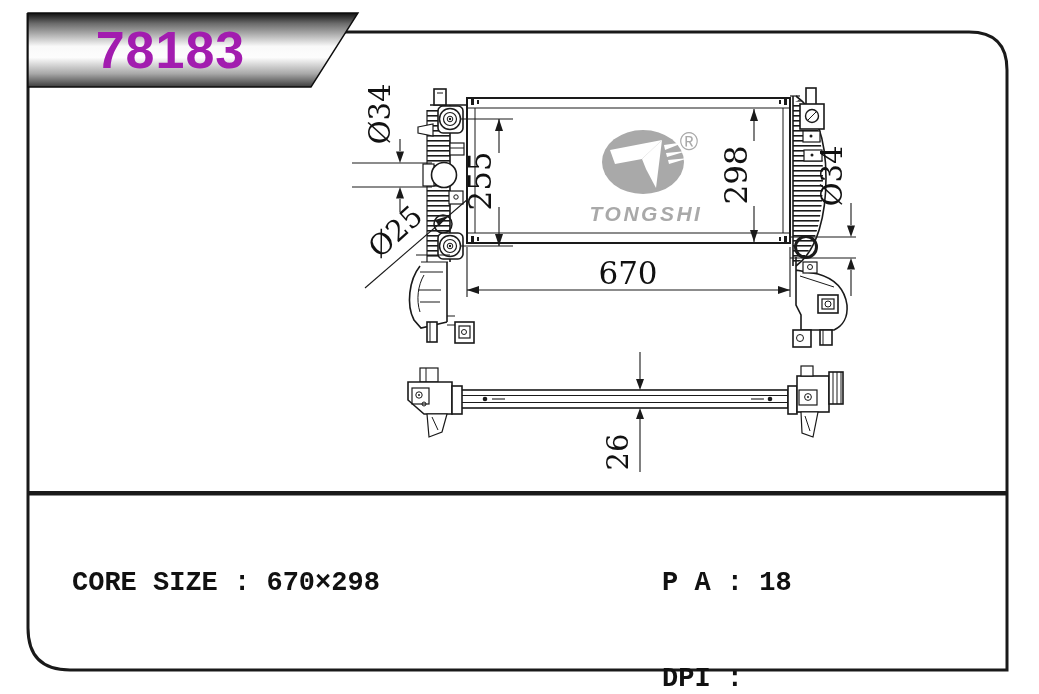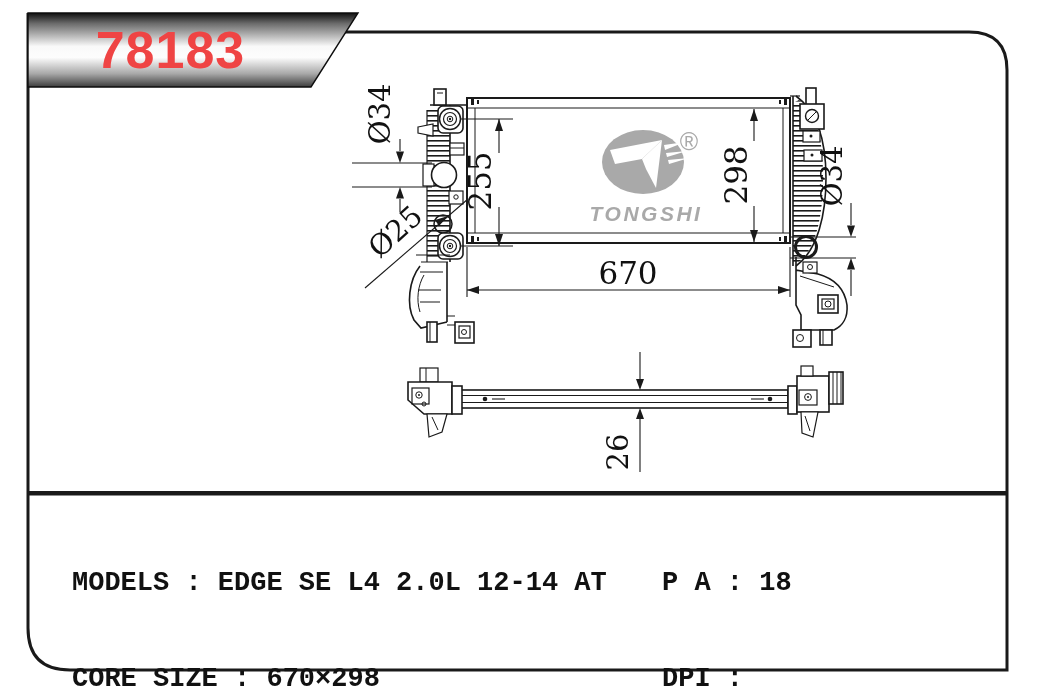--- a/index.html
+++ b/index.html
@@ -245,24 +245,23 @@
       <path d="M666,153 L687,151 L667,157 Z"></path>
       <path d="M668,160 L689,158 L669,164 Z"></path>
     </g>
     <text class="logo-reg" x="689" y="150" text-anchor="middle" fill="#a9a9a9">®</text>
     <text class="logo-brand" x="646" y="221" text-anchor="middle" fill="#a9a9a9">TONGSHI</text>
   </g>
 
   <polygon points="28,13 358,13 311,87 28,87" fill="url(#bannerGrad)" stroke="#0d0d0d" stroke-width="1.4"></polygon>
 </svg>
 
-<div id="banner-text" style="color:#ef4444;">78183</div>
+<div id="banner-text" style="color:#a21caf;">78183</div>
 
 <div id="spec-left" class="spec-col">
-  <div>MODELS : EDGE SE L4 2.0L 12-14 AT</div>
   <div>CORE SIZE : 670×298</div>
   
   
 </div>
 <div id="spec-right" class="spec-col">
   <div>P A : 18</div>
   <div>DPI :</div>
   
   
 </div>

